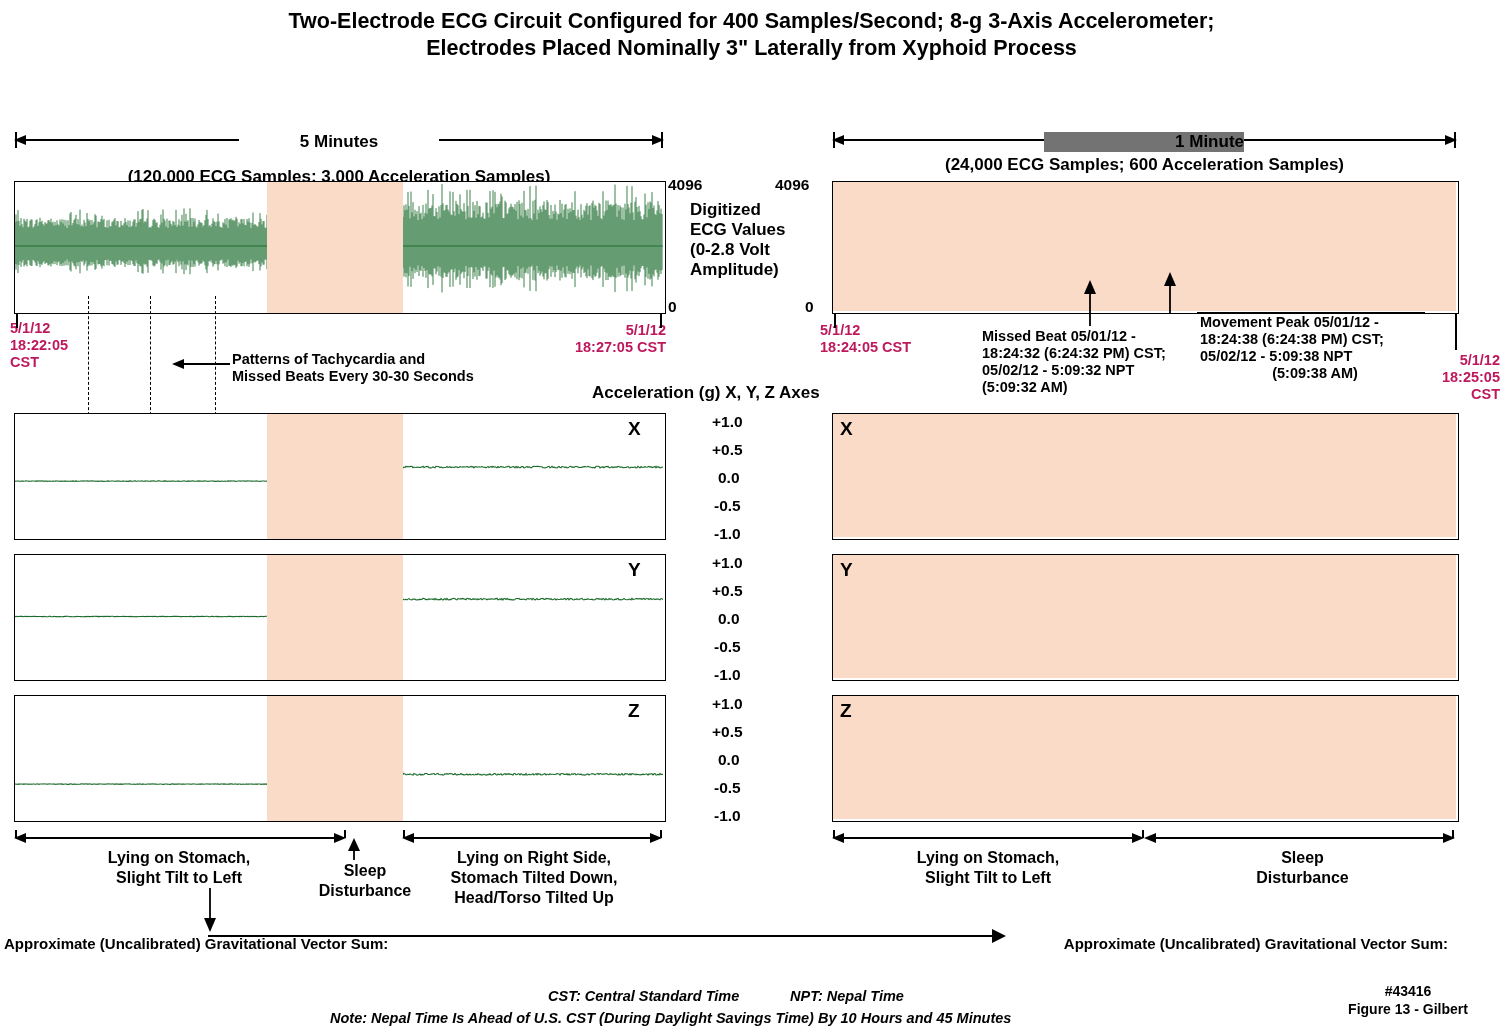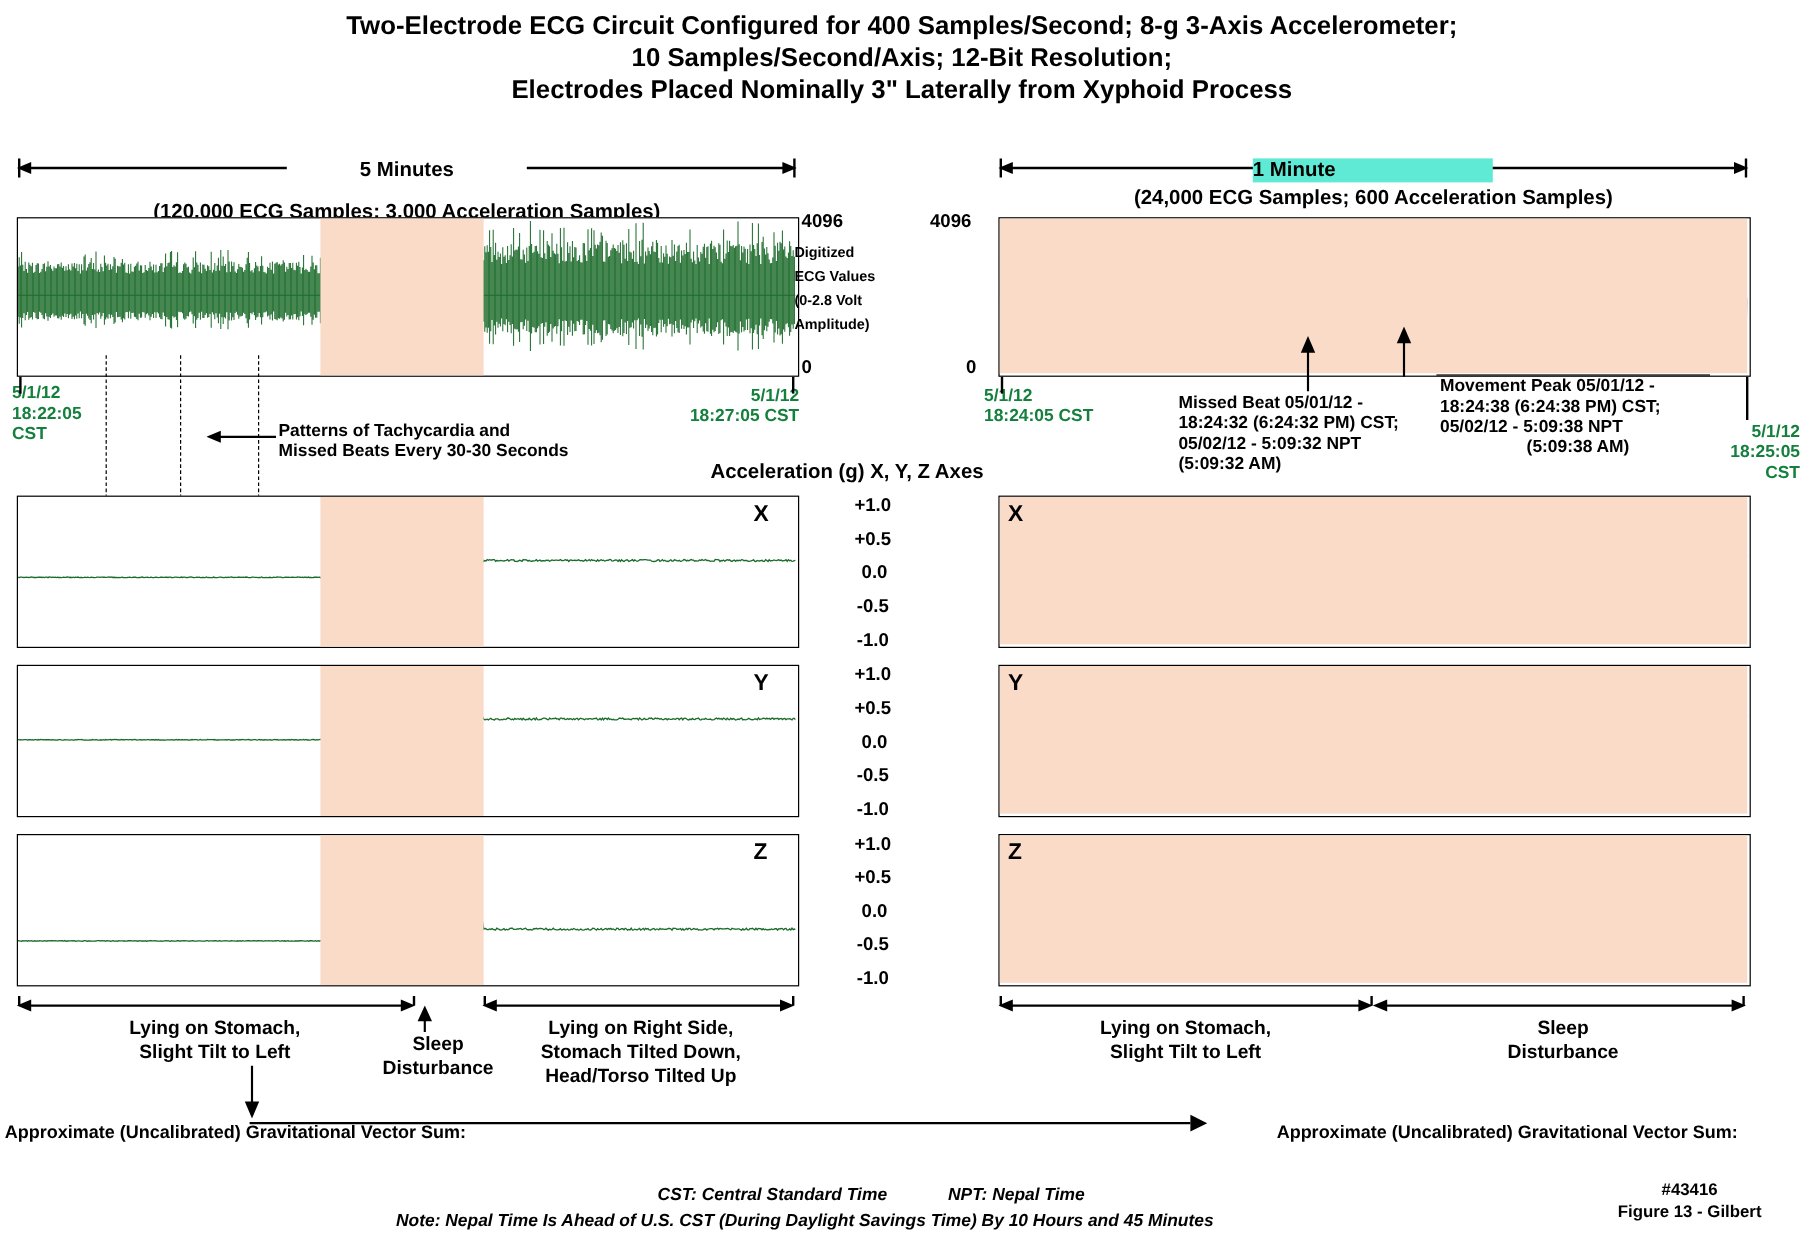--- a/index.html
+++ b/index.html
@@ -2,56 +2,55 @@
 <html><head>
 <meta charset="utf-8">
 <style>
   html,body{margin:0;padding:0;background:#ffffff;}
   body{width:1503px;height:1036px;position:relative;font-family:"Liberation Sans",sans-serif;color:#000;overflow:hidden;}
   .abs{position:absolute;}
   .title{width:100%;text-align:center;font-weight:bold;font-size:21.5px;line-height:27px;top:8px;}
   .panel{position:absolute;border:1px solid #000;background:#fff;overflow:hidden;}
   .shade{position:absolute;background:#f9dbc8;}
   svg{display:block;}
-  .orange{color:#15803d;font-weight:bold;font-size:14.5px;line-height:17px;}
+  .orange{color:#be185d;font-weight:bold;font-size:14.5px;line-height:17px;}
   .tick{position:absolute;font-size:15.5px;font-weight:bold;}
   .note{position:absolute;font-size:14.5px;font-weight:bold;line-height:17px;}
   .axname{position:absolute;font-size:19px;font-weight:bold;}
   .vbar{position:absolute;width:1.5px;background:#000;}
   .dash{position:absolute;border-left:1.6px dashed #000;}
   .foot{position:absolute;font-size:14.5px;font-weight:bold;font-style:italic;}
   .small{font-size:11px;vertical-align:super;}
 </style>
 </head>
 <body>
 
 <div class="title abs">
   <div>Two-Electrode ECG Circuit Configured for 400 Samples/Second; 8-g 3-Axis Accelerometer;</div>
-  <div>10 Samples/Second/Axis; 12-Bit Resolution;</div>
   <div>Electrodes Placed Nominally 3" Laterally from Xyphoid Process</div>
 </div>
 
 <svg class="abs" style="left:14px;top:130px;" width="650" height="20">
   <line x1="6" y1="10" x2="644" y2="10" stroke="#000" stroke-width="2"></line>
   <polygon points="0,10 12,5 12,15" fill="#000"></polygon>
   <polygon points="650,10 638,5 638,15" fill="#000"></polygon>
   <line x1="2" y1="2" x2="2" y2="18" stroke="#000" stroke-width="2"></line>
   <line x1="648" y1="2" x2="648" y2="18" stroke="#000" stroke-width="2"></line>
 </svg>
 <div class="abs" style="left:14px;top:132px;width:650px;text-align:center;font-size:17px;font-weight:bold;background:#fff;padding:0 6px;box-sizing:border-box;width:200px;left:239px;">5 Minutes</div>
 <div class="abs" style="left:14px;top:155px;width:650px;text-align:center;font-size:17px;font-weight:bold;margin-top:12px;">(120,000 ECG Samples; 3,000 Acceleration Samples)</div>
 
 <svg class="abs" style="left:832px;top:130px;" width="625" height="20">
   <line x1="6" y1="10" x2="619" y2="10" stroke="#000" stroke-width="2"></line>
   <polygon points="0,10 12,5 12,15" fill="#000"></polygon>
   <polygon points="625,10 613,5 613,15" fill="#000"></polygon>
   <line x1="2" y1="2" x2="2" y2="18" stroke="#000" stroke-width="2"></line>
   <line x1="623" y1="2" x2="623" y2="18" stroke="#000" stroke-width="2"></line>
 </svg>
-<div class="abs" style="left:1044px;top:132px;width:200px;text-align:left;font-size:17px;font-weight:bold;background:#5eead4;">1  Minute</div>
+<div class="abs" style="left:1044px;top:132px;width:200px;text-align:right;font-size:17px;font-weight:bold;background:#737373;">1  Minute</div>
 <div class="abs" style="left:832px;top:155px;width:625px;text-align:center;font-size:17px;font-weight:bold;">(24,000 ECG Samples; 600 Acceleration Samples)</div>
 
 <div class="panel" style="left:14px;top:181px;width:650px;height:131px;">
   <div class="shade" style="left:252px;top:0;width:136px;height:131px;"></div>
   <svg width="648" height="129" viewBox="0 0 648 129" preserveAspectRatio="none">
     <g stroke="#1b6b2a" stroke-width="0.9" fill="none">
       <path d="M0,64 L648,64"></path>
       <g id="L1">
           <path d="M0,40.0L0,82.0M1,32.4L1,87.7M2,39.3L2,82.5M3,28.0L3,91.0M4,38.7L4,83.0M5,43.9L5,79.1M6,36.1L6,84.9M7,42.2L7,80.4M8,45.3L8,78.0M9,36.8L9,84.4M10,38.6L10,83.1M11,39.8L11,82.1M12,36.9L12,84.3M13,45.3L13,78.0M14,44.5L14,78.6M15,38.8L15,82.9M16,37.4L16,84.0M17,37.6L17,83.8M18,45.6L18,77.8M19,44.5L19,78.6M20,42.2L20,80.4M21,38.1L21,83.4M22,37.3L22,84.1M23,44.0L23,79.0M24,40.3L24,81.8M25,35.7L25,85.2M26,40.0L26,82.0M27,38.8L27,82.9M28,42.0L28,80.5M29,43.6L29,79.3M30,40.1L30,81.9M31,41.5L31,80.9M32,41.5L32,80.9M33,38.3L33,83.3M34,38.1L34,83.4M35,40.0L35,82.0M36,36.7L36,84.5M37,41.2L37,81.1M38,39.7L38,82.2M39,43.7L39,79.2M40,39.8L40,82.1M41,43.2L41,79.6M42,38.3L42,83.2M43,42.3L43,80.3M44,43.5L44,79.4M45,37.6L45,83.8M46,40.1L46,82.0M47,37.2L47,84.1M48,41.5L48,80.9M49,37.7L49,83.7M50,43.8L50,79.2M51,38.3L51,83.3M52,46.0L52,77.5M53,38.2L53,83.3M54,43.2L54,79.6M55,31.7L55,88.2M56,30.0L56,89.5M57,43.4L57,79.4M58,41.0L58,81.2M59,38.1L59,83.4M60,36.6L60,84.6M61,32.9L61,87.3M62,42.1L62,80.4M63,37.1L63,84.2M64,42.6L64,80.0M65,27.6L65,91.3M66,44.2L66,78.9M67,42.6L67,80.1M68,44.6L68,78.5M69,37.8L69,83.6M70,40.5L70,81.6M71,44.1L71,78.9M72,31.0L72,88.7M73,36.9L73,84.3M74,39.2L74,82.6M75,37.8L75,83.7M76,42.9L76,79.8M77,38.2L77,83.3M78,42.4L78,80.2M79,39.9L79,82.1M80,32.2L80,87.9M81,33.6L81,86.8M82,45.3L82,78.1M83,39.5L83,82.4M84,39.9L84,82.1M85,40.1L85,81.9M86,37.0L86,84.2M87,33.8L87,86.6M88,38.4L88,83.2M89,37.0L89,84.2M90,45.0L90,78.2M91,45.4L91,78.0M92,38.3L92,83.2M93,45.9L93,77.6M94,37.8L94,83.6M95,44.2L95,78.9M96,44.4L96,78.7M97,40.2L97,81.9M98,39.4L98,82.4M99,37.5L99,83.9M100,36.1L100,84.9M101,43.4L101,79.4M102,39.1L102,82.7M103,39.2L103,82.6M104,45.4L104,78.0M105,44.8L105,78.4M106,38.9L106,82.8M107,42.9L107,79.8M108,43.9L108,79.1M109,41.3L109,81.0M110,36.2L110,84.9M111,40.0L111,82.0M112,43.2L112,79.6M113,38.5L113,83.1M114,45.1L114,78.2M115,38.6L115,83.1M116,44.9L116,78.3M117,43.8L117,79.2M118,39.6L118,82.3M119,37.4L119,83.9M120,37.4L120,84.0M121,44.7L121,78.5M122,40.9L122,81.3M123,29.2L123,90.1M124,39.8L124,82.2M125,37.2L125,84.1M126,36.8L126,84.4M127,27.9L127,91.1M128,27.1L128,91.7M129,40.5L129,81.6M130,39.0L130,82.8M131,40.0L131,82.0M132,36.5L132,84.7M133,28.2L133,90.8M134,45.6L134,77.8M135,44.9L135,78.3M136,45.5L136,77.9M137,43.9L137,79.1M138,38.2L138,83.4M139,36.7L139,84.4M140,37.8L140,83.7M141,40.9L141,81.3M142,40.3L142,81.8M143,45.1L143,78.2M144,45.9L144,77.6M145,42.8L145,79.9M146,32.5L146,87.6M147,40.7L147,81.5M148,27.4L148,91.4M149,36.7L149,84.5M150,38.6L150,83.1M151,44.5L151,78.6M152,36.7L152,84.5M153,45.8L153,77.7M154,38.5L154,83.1M155,38.7L155,82.9M156,41.9L156,80.6M157,43.8L157,79.1M158,39.1L158,82.7M159,39.8L159,82.1M160,43.1L160,79.7M161,27.8L161,91.1M162,45.0L162,78.2M163,42.7L163,80.0M164,37.2L164,84.1M165,43.9L165,79.1M166,39.2L166,82.6M167,32.8L167,87.4M168,43.5L168,79.4M169,26.4L169,92.2M170,39.5L170,82.4M171,31.8L171,88.1M172,39.6L172,82.3M173,38.1L173,83.4M174,44.9L174,78.3M175,26.3L175,92.3M176,36.0L176,85.0M177,44.5L177,78.6M178,36.0L178,85.0M179,39.7L179,82.3M180,36.5L180,84.6M181,44.3L181,78.8M182,45.6L182,77.8M183,42.4L183,80.2M184,37.9L184,83.6M185,40.2L185,81.8M186,40.5L186,81.6M187,41.1L187,81.2M188,44.5L188,78.7M189,43.0L189,79.7M190,38.2L190,83.3M191,32.8L191,87.4M192,27.9L192,91.1M193,37.1L193,84.2M194,44.1L194,78.9M195,43.0L195,79.8M196,45.0L196,78.2M197,41.6L197,80.8M198,36.4L198,84.7M199,39.2L199,82.6M200,40.0L200,82.0M201,44.1L201,78.9M202,39.6L202,82.3M203,31.5L203,88.4M204,39.4L204,82.4M205,44.7L205,78.5M206,45.0L206,78.3M207,46.0L207,77.5M208,40.3L208,81.7M209,41.4L209,80.9M210,36.9L210,84.3M211,42.7L211,80.0M212,36.0L212,85.0M213,45.9L213,77.6M214,37.7L214,83.8M215,37.0L215,84.2M216,36.3L216,84.8M217,38.4L217,83.2M218,37.7L218,83.7M219,39.3L219,82.5M220,38.1L220,83.4M221,34.8L221,85.9M222,36.7L222,84.5M223,44.4L223,78.7M224,40.3L224,81.7M225,42.2L225,80.4M226,37.1L226,84.2M227,37.2L227,84.1M228,41.3L228,81.0M229,37.0L229,84.3M230,42.8L230,79.9M231,43.2L231,79.6M232,37.0L232,84.3M233,39.5L233,82.4M234,36.2L234,84.9M235,40.5L235,81.6M236,46.0L236,77.5M237,40.9L237,81.3M238,30.6L238,89.1M239,43.0L239,79.8M240,42.0L240,80.5M241,43.1L241,79.7M242,44.5L242,78.6M243,44.4L243,78.7M244,40.0L244,82.0M245,31.2L245,88.6M246,36.8L246,84.4M247,42.3L247,80.3M248,39.1L248,82.7M249,39.1L249,82.7M250,45.7L250,77.7M251,45.7L251,77.7M252,32.8L252,87.4M253,32.3L253,87.7M254,33.3L254,87.0M255,36.1L255,85.0M256,31.8L256,88.2M257,35.3L257,85.5M258,36.5L258,84.6M259,39.4L259,82.5M260,31.3L260,88.5M261,43.5L261,79.4M262,34.8L262,85.9M263,32.9L263,87.4M264,35.2L264,85.6M265,43.1L265,79.7M266,38.6L266,83.0M267,38.2L267,83.4M268,32.7L268,87.5M269,32.9L269,87.3M270,42.0L270,80.5M271,43.2L271,79.6M272,36.9L272,84.3M273,40.0L273,82.0M274,43.6L274,79.3M275,37.3L275,84.0M276,43.9L276,79.1M277,39.2L277,82.6M278,39.4L278,82.4M279,40.1L279,81.9M280,40.0L280,82.0M281,25.1L281,93.1M282,36.0L282,85.0M283,31.9L283,88.0M284,42.6L284,80.0M285,34.8L285,85.9M286,35.8L286,85.2M287,41.2L287,81.1M288,40.3L288,81.8M289,36.7L289,84.5M290,41.0L290,81.2M291,31.6L291,88.3M292,34.3L292,86.3M293,32.8L293,87.4M294,36.5L294,84.6M295,43.3L295,79.5M296,43.6L296,79.3M297,35.1L297,85.6M298,32.0L298,88.0M299,34.6L299,86.0M300,12.4L300,102.7M301,7.6L301,106.3M302,16.0L302,100.0M303,10.2L303,104.4M304,8.3L304,105.8M305,14.2L305,101.3M306,11.5L306,103.4M307,10.7L307,104.0M308,14.5L308,101.1M309,14.2L309,101.3M310,10.5L310,104.1M311,10.3L311,104.3M312,10.2L312,104.3M313,1.0L313,122.9M314,5.2L314,108.1M315,8.4L315,105.7M316,4.1L316,108.9M317,4.7L317,108.4M318,13.3L318,102.0M319,14.5L319,101.1M320,7.1L320,106.7M321,5.0L321,108.2M322,9.0L322,105.3M323,7.4L323,106.4M324,13.3L324,102.1M325,13.9L325,101.6M326,9.3L326,105.0M327,6.5L327,107.1M328,12.5L328,102.6M329,5.3L329,108.0M330,17.7L330,98.7M331,15.4L331,100.4M332,12.1L332,102.9M333,16.7L333,99.5M334,23.8L334,94.1M335,20.6L335,96.6M336,14.6L336,101.0M337,11.3L337,103.5M338,16.9L338,99.3M339,15.0L339,100.8M340,13.4L340,102.0M341,1.0L341,114.8M342,14.4L342,101.2M343,12.7L343,102.5M344,16.7L344,99.5M345,13.0L345,102.2M346,8.6L346,105.5M347,1.0L347,120.3M348,16.9L348,99.3M349,7.5L349,106.3M350,17.3L350,99.0M351,22.6L351,95.1M352,8.9L352,105.3M353,1.0L353,121.0M354,7.4L354,106.4M355,6.8L355,106.9M356,6.9L356,106.8M357,9.4L357,105.0M358,1.0L358,114.8M359,10.7L359,103.9M360,1.0L360,111.4M361,12.2L361,102.8M362,7.0L362,106.7M363,21.5L363,95.9M364,12.0L364,103.0M365,20.6L365,96.5M366,18.6L366,98.1M367,9.5L367,104.9M368,22.2L368,95.4M369,2.6L369,110.1M370,19.5L370,97.4M371,22.3L371,95.2M372,21.2L372,96.1M373,10.9L373,103.8M374,1.0L374,115.7M375,15.2L375,100.6M376,21.3L376,96.0M377,22.9L377,94.8M378,8.9L378,105.3M379,7.7L379,106.2M380,19.4L380,97.4M381,1.0L381,118.9M382,12.7L382,102.5M383,16.6L383,99.6M384,14.4L384,101.2M385,4.9L385,108.4M386,1.0L386,119.3M387,1.0L387,120.1M388,34.8L388,85.9M389,23.3L389,94.5M390,28.2L390,90.9M391,22.3L391,95.3M392,27.7L392,91.2M393,9.9L393,104.5M394,23.9L394,94.0M395,36.4L395,84.7M396,9.5L396,104.9M397,30.4L397,89.2M398,20.2L398,96.8M399,34.4L399,86.2M400,27.8L400,91.2M401,32.2L401,87.8M402,29.2L402,90.1M403,38.0L403,83.5M404,24.1L404,94.0M405,31.9L405,88.1M406,30.7L406,89.0M407,37.1L407,84.1M408,22.9L408,94.8M409,34.6L409,86.1M410,30.8L410,88.9M411,21.6L411,95.8M412,31.8L412,88.1M413,7.9L413,106.1M414,26.7L414,92.0M415,25.9L415,92.6M416,26.2L416,92.4M417,23.5L417,94.4M418,12.1L418,102.9M419,34.0L419,86.5M420,34.3L420,86.3M421,26.2L421,92.3M422,30.0L422,89.5M423,36.9L423,84.3M424,24.3L424,93.8M425,35.5L425,85.3M426,23.1L426,94.7M427,2.1L427,110.4M428,21.4L428,96.0M429,28.8L429,90.4M430,27.8L430,91.2M431,23.0L431,94.8M432,22.8L432,94.9M433,27.4L433,91.5M434,29.5L434,89.9M435,9.4L435,105.0M436,32.4L436,87.7M437,33.1L437,87.2M438,9.9L438,104.6M439,29.1L439,90.2M440,33.8L440,86.6M441,18.9L441,97.8M442,22.0L442,95.5M443,23.3L443,94.5M444,32.1L444,88.0M445,12.3L445,102.8M446,27.0L446,91.8M447,29.0L447,90.3M448,29.8L448,89.6M449,21.1L449,96.2M450,29.4L450,89.9M451,37.3L451,84.0M452,7.9L452,106.0M453,24.0L453,94.0M454,35.2L454,85.6M455,7.8L455,106.1M456,36.0L456,85.0M457,35.4L457,85.5M458,19.9L458,97.1M459,28.9L459,90.3M460,23.2L460,94.6M461,35.9L461,85.1M462,18.9L462,97.8M463,32.3L463,87.8M464,23.9L464,94.1M465,24.3L465,93.8M466,35.5L466,85.4M467,34.6L467,86.1M468,30.7L468,88.9M469,36.6L469,84.5M470,36.7L470,84.5M471,20.4L471,96.7M472,20.7L472,96.5M473,30.8L473,88.9M474,35.4L474,85.4M475,9.1L475,105.2M476,26.6L476,92.1M477,24.6L477,93.6M478,8.2L478,105.9M479,31.3L479,88.6M480,9.8L480,104.7M481,22.0L481,95.5M482,25.1L482,93.2M483,21.8L483,95.7M484,22.4L484,95.2M485,19.5L485,97.4M486,11.7L486,103.2M487,14.5L487,101.1M488,35.9L488,85.1M489,36.1L489,84.9M490,18.7L490,98.0M491,20.4L491,96.7M492,31.9L492,88.1M493,31.3L493,88.5M494,26.5L494,92.1M495,24.8L495,93.4M496,21.7L496,95.7M497,24.6L497,93.6M498,25.2L498,93.1M499,27.2L499,91.6M500,22.1L500,95.4M501,28.7L501,90.5M502,19.8L502,97.2M503,37.3L503,84.0M504,18.3L504,98.2M505,21.9L505,95.6M506,33.6L506,86.8M507,20.8L507,96.4M508,35.4L508,85.4M509,8.8L509,105.4M510,27.8L510,91.2M511,28.4L511,90.7M512,33.7L512,86.7M513,26.9L513,91.8M514,36.3L514,84.8M515,4.1L515,108.9M516,36.2L516,84.9M517,38.0L517,83.5M518,18.8L518,97.9M519,31.5L519,88.4M520,17.8L520,98.6M521,3.6L521,109.3M522,37.5L522,83.9M523,27.6L523,91.3M524,31.0L524,88.7M525,24.3L525,93.8M526,27.1L526,91.7M527,29.8L527,89.6M528,23.2L528,94.6M529,19.5L529,97.4M530,27.5L530,91.4M531,27.9L531,91.1M532,18.0L532,98.5M533,20.2L533,96.8M534,33.1L534,87.2M535,36.7L535,84.4M536,23.0L536,94.8M537,36.8L537,84.4M538,29.0L538,90.3M539,32.0L539,88.0M540,22.5L540,95.2M541,29.5L541,89.9M542,37.8L542,83.6M543,31.7L543,88.2M544,32.4L544,87.7M545,18.0L545,98.5M546,31.1L546,88.7M547,21.8L547,95.7M548,35.4L548,85.4M549,27.5L549,91.4M550,22.9L550,94.8M551,22.0L551,95.5M552,37.0L552,84.2M553,26.8L553,91.9M554,30.9L554,88.9M555,26.3L555,92.2M556,29.6L556,89.8M557,20.3L557,96.8M558,28.1L558,90.9M559,28.0L559,91.0M560,9.2L560,105.1M561,33.7L561,86.7M562,36.6L562,84.5M563,27.6L563,91.3M564,35.0L564,85.7M565,38.0L565,83.5M566,22.2L566,95.4M567,32.6L567,87.5M568,35.9L568,85.1M569,27.9L569,91.0M570,29.5L570,89.8M571,23.7L571,94.2M572,21.2L572,96.1M573,32.8L573,87.4M574,23.9L574,94.1M575,23.3L575,94.5M576,38.0L576,83.5M577,21.0L577,96.2M578,18.6L578,98.1M579,25.6L579,92.8M580,22.8L580,94.9M581,24.1L581,93.9M582,28.4L582,90.7M583,33.9L583,86.6M584,20.8L584,96.4M585,22.0L585,95.5M586,36.2L586,84.8M587,37.3L587,84.0M588,9.3L588,105.0M589,33.7L589,86.7M590,29.3L590,90.0M591,18.5L591,98.1M592,28.0L592,91.0M593,18.6L593,98.0M594,22.9L594,94.8M595,23.2L595,94.6M596,22.1L596,95.4M597,24.5L597,93.6M598,23.3L598,94.5M599,22.7L599,95.0M600,2.6L600,110.1M601,21.5L601,95.9M602,34.8L602,85.9M603,23.0L603,94.8M604,28.5L604,90.6M605,23.5L605,94.3M606,25.3L606,93.0M607,37.0L607,84.2M608,25.5L608,92.9M609,37.9L609,83.6M610,21.7L610,95.7M611,27.4L611,91.5M612,3.8L612,109.2M613,22.1L613,95.4M614,25.6L614,92.8M615,31.3L615,88.6M616,20.7L616,96.5M617,4.2L617,108.9M618,30.4L618,89.2M619,38.0L619,83.5M620,19.6L620,97.3M621,15.2L621,100.6M622,25.0L622,93.3M623,30.0L623,89.5M624,23.9L624,94.1M625,29.1L625,90.2M626,34.3L626,86.2M627,37.4L627,83.9M628,37.2L628,84.1M629,32.5L629,87.6M630,11.5L630,103.4M631,22.7L631,95.0M632,35.4L632,85.4M633,20.3L633,96.8M634,27.0L634,91.8M635,19.4L635,97.5M636,20.7L636,96.5M637,10.1L637,104.4M638,26.0L638,92.5M639,23.5L639,94.4M640,31.8L640,88.2M641,33.0L641,87.3M642,28.4L642,90.7M643,19.1L643,97.7M644,23.0L644,94.7M645,31.3L645,88.5M646,26.6L646,92.0M647,32.0L647,88.0" stroke="#1b6b2a" stroke-width="0.85" fill="none"></path>
         </g>
@@ -126,21 +125,21 @@
   <polygon points="10,0 4,14 16,14" fill="#000"></polygon>
 </svg>
 <div class="abs" style="left:1197px;top:312px;width:4px;height:0;border-top:1.6px solid #000;width:228px;"></div>
 <div class="note" style="left:1200px;top:314px;width:230px;">
   <div>Movement Peak 05/01/12 -</div>
   <div>18:24:38 (6:24:38 PM) CST;</div>
   <div>05/02/12 - 5:09:38 NPT</div>
   <div style="text-align:center;">(5:09:38 AM)</div>
 </div>
 
-<div class="abs" style="left:662px;top:200px;width:120px;font-size:12px;font-weight:bold;line-height:20px;">
+<div class="abs" style="left:690px;top:200px;width:120px;font-size:17px;font-weight:bold;line-height:20px;">
   <div>Digitized</div>
   <div>ECG Values</div>
   <div>(0-2.8 Volt</div>
   <div>Amplitude)</div>
 </div>
 <div class="abs" style="left:592px;top:383px;font-size:17px;font-weight:bold;">Acceleration (g) X, Y, Z  Axes</div>
 
 <div class="tick" style="left:712px;top:413px;">+1.0</div>
 <div class="tick" style="left:712px;top:441px;">+0.5</div>
 <div class="tick" style="left:718px;top:469px;">0.0</div>

